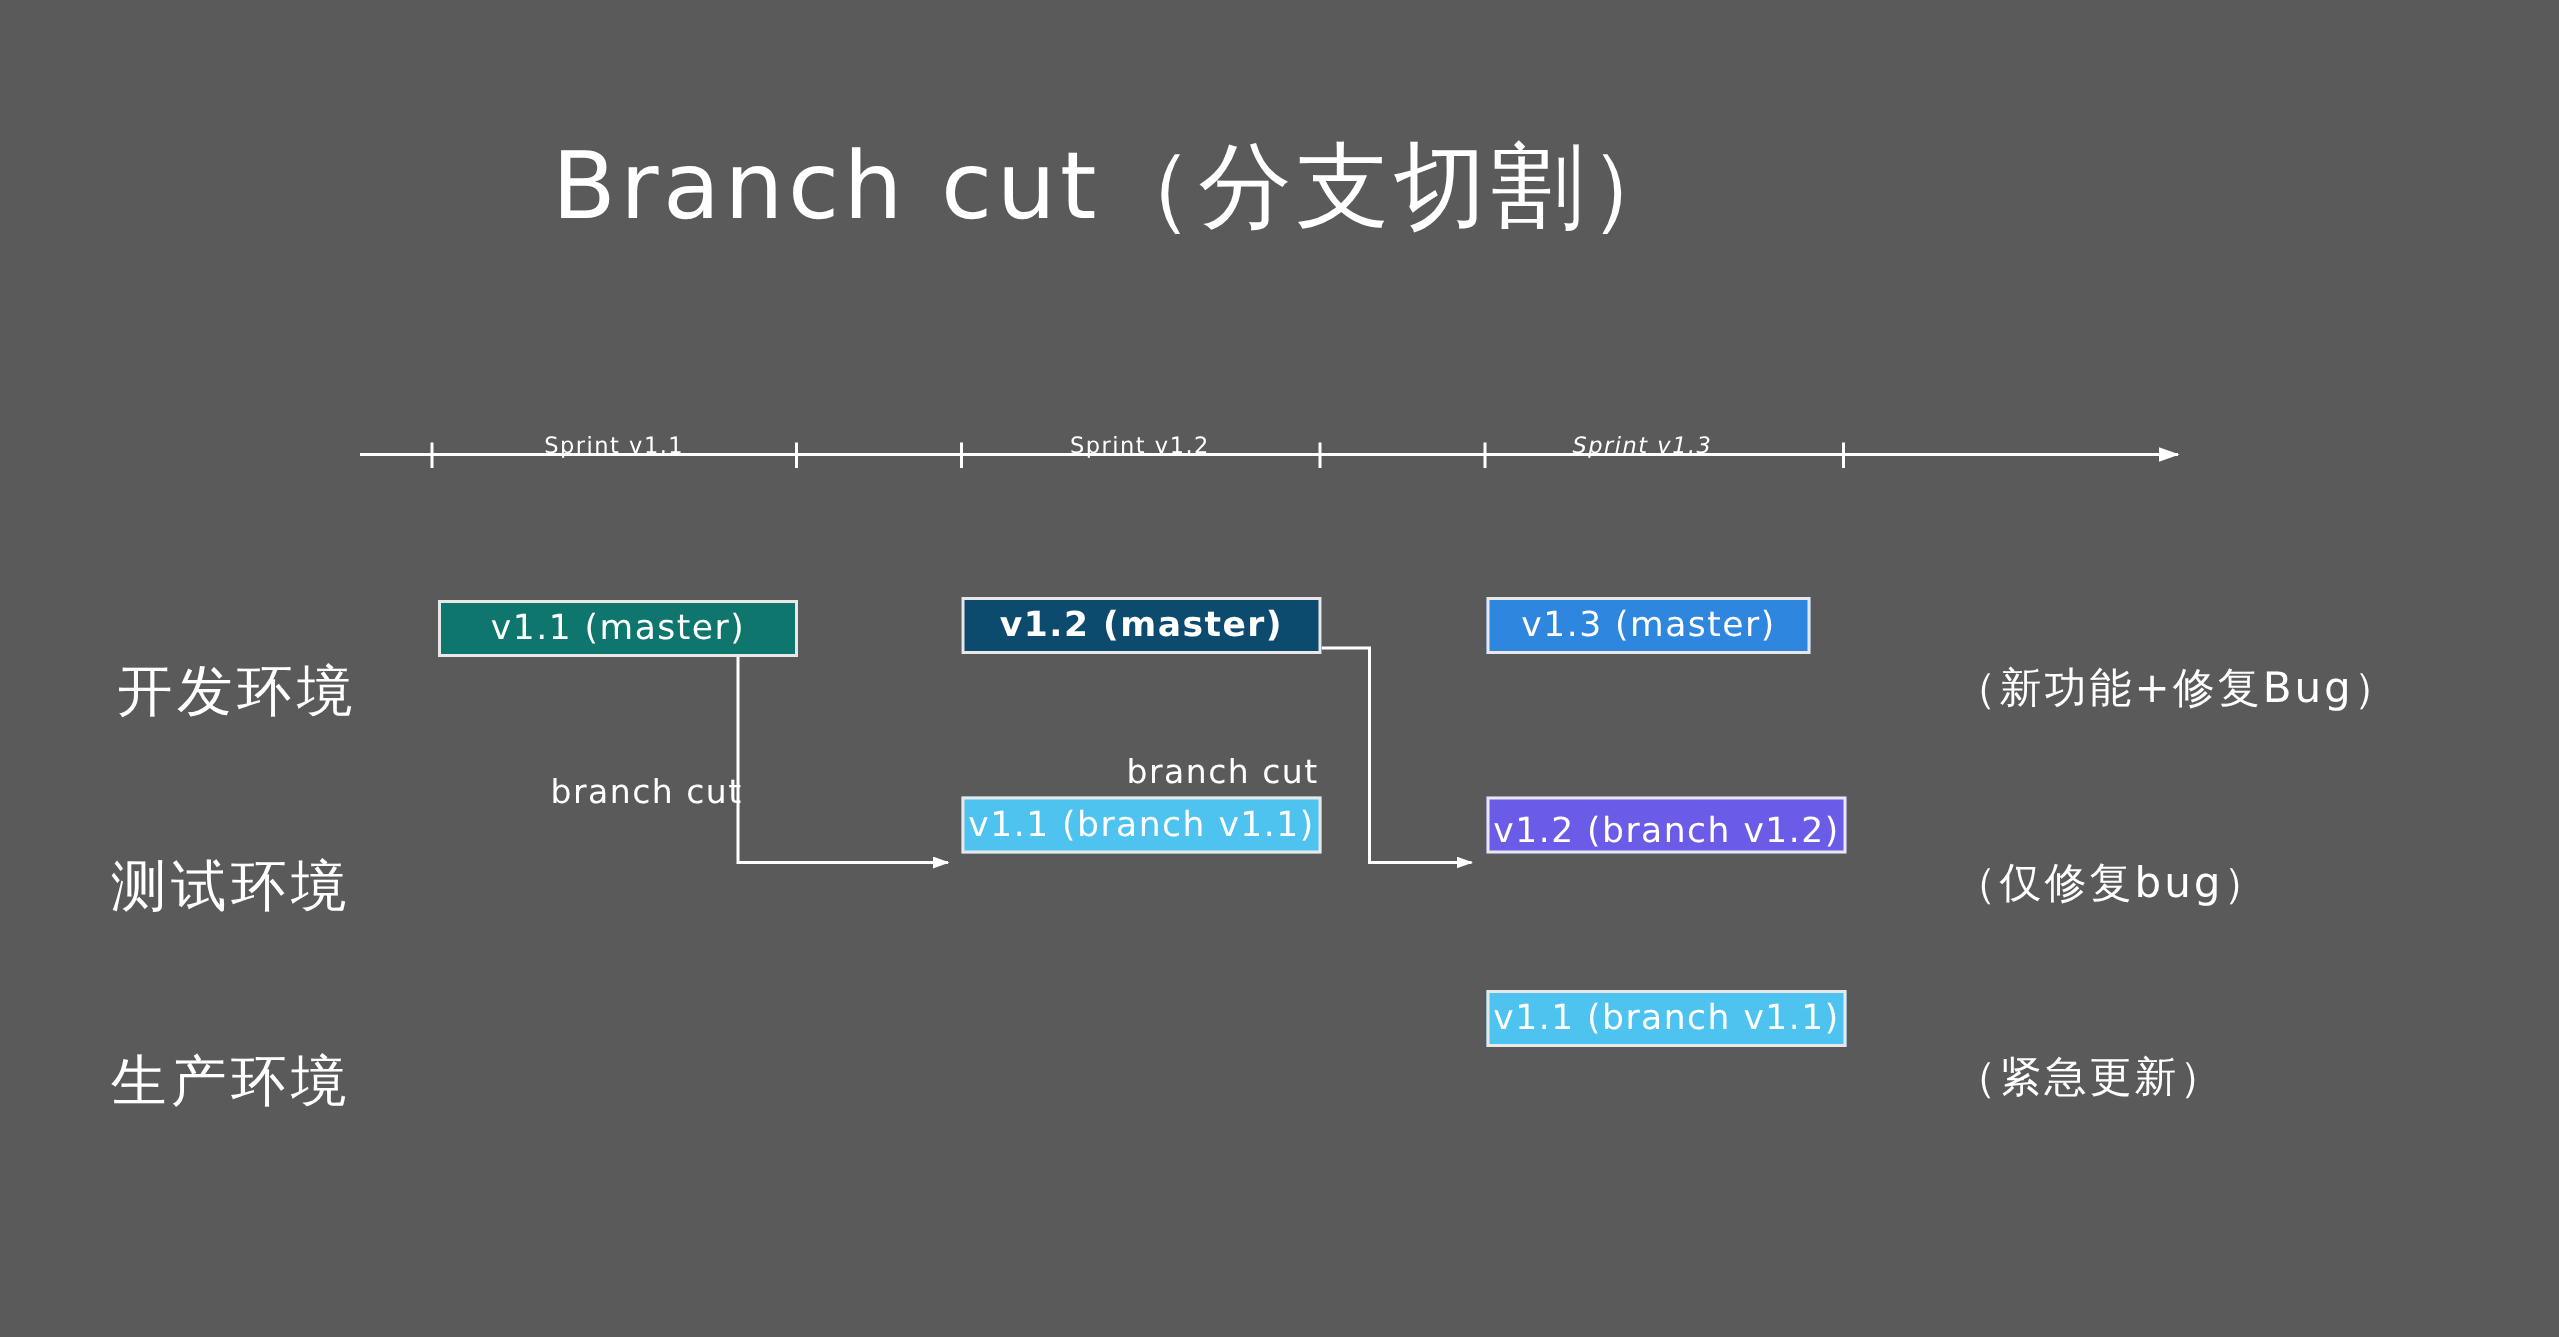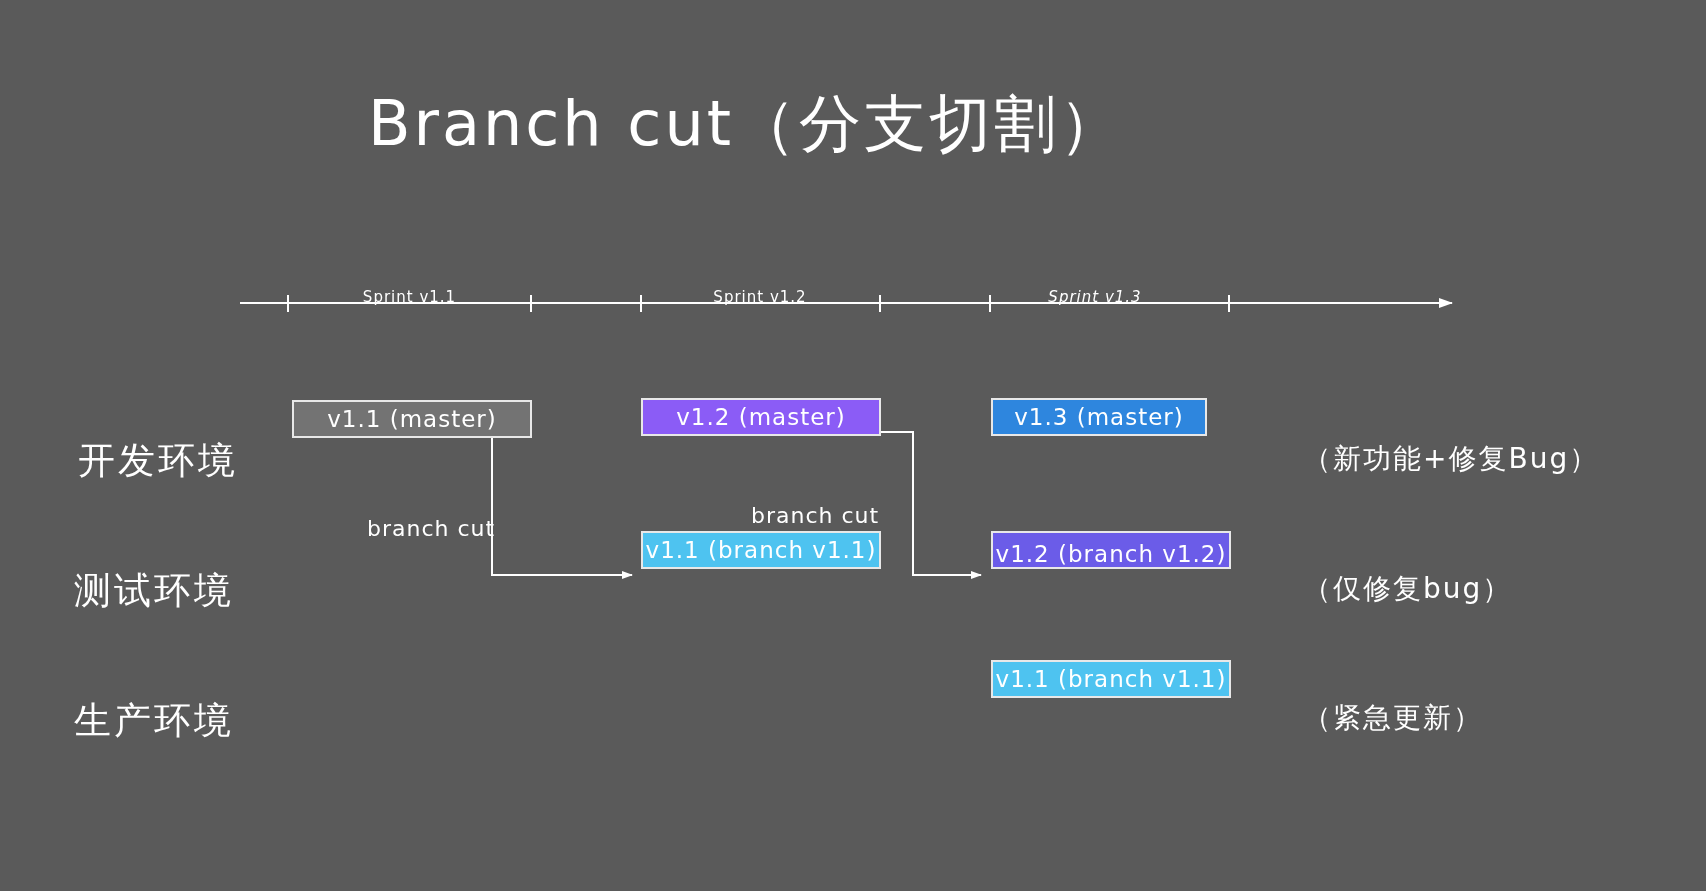--- a/index.html
+++ b/index.html
@@ -125,25 +125,25 @@
     <line x1="1229" y1="295" x2="1229" y2="312" stroke="#ffffff" stroke-width="2"></line>
 
     <path d="M 492,438 L 492,575 L 632,575" fill="none" stroke="#ffffff" stroke-width="2" marker-end="url(#arrowhead)"></path>
 
     <path d="M 881,432 L 913,432 L 913,575 L 981,575" fill="none" stroke="#ffffff" stroke-width="2" marker-end="url(#arrowhead)"></path>
   </svg>
 
   <div class="wire-label" style="left:367px; top:516px;">branch cut</div>
   <div class="wire-label" style="left:751px; top:503px;">branch cut</div>
 
-  <div class="node-box" style="left:292px; top:400px; width:240px; height:38px; background:#737373;">
+  <div class="node-box" style="left:292px; top:400px; width:240px; height:38px; background:#0f766e;">
     <span>v1.1 (master)</span>
   </div>
 
-  <div class="node-box" style="left:641px; top:398px; width:240px; height:38px; background:#8b5cf6;">
+  <div class="node-box" style="left:641px; top:398px; width:240px; height:38px; background:#0c4a6e;font-weight:bold;">
     <span>v1.2 (master)</span>
   </div>
 
   <div class="node-box" style="left:991px; top:398px; width:216px; height:38px; background:#2e86de;">
     <span>v1.3 (master)</span>
   </div>
 
   <div class="annotation" style="left:1303px; top:440px;">（新功能+修复Bug）</div>
 
   <div class="node-box" style="left:641px; top:531px; width:240px; height:38px; background:#4ec3f0;">

